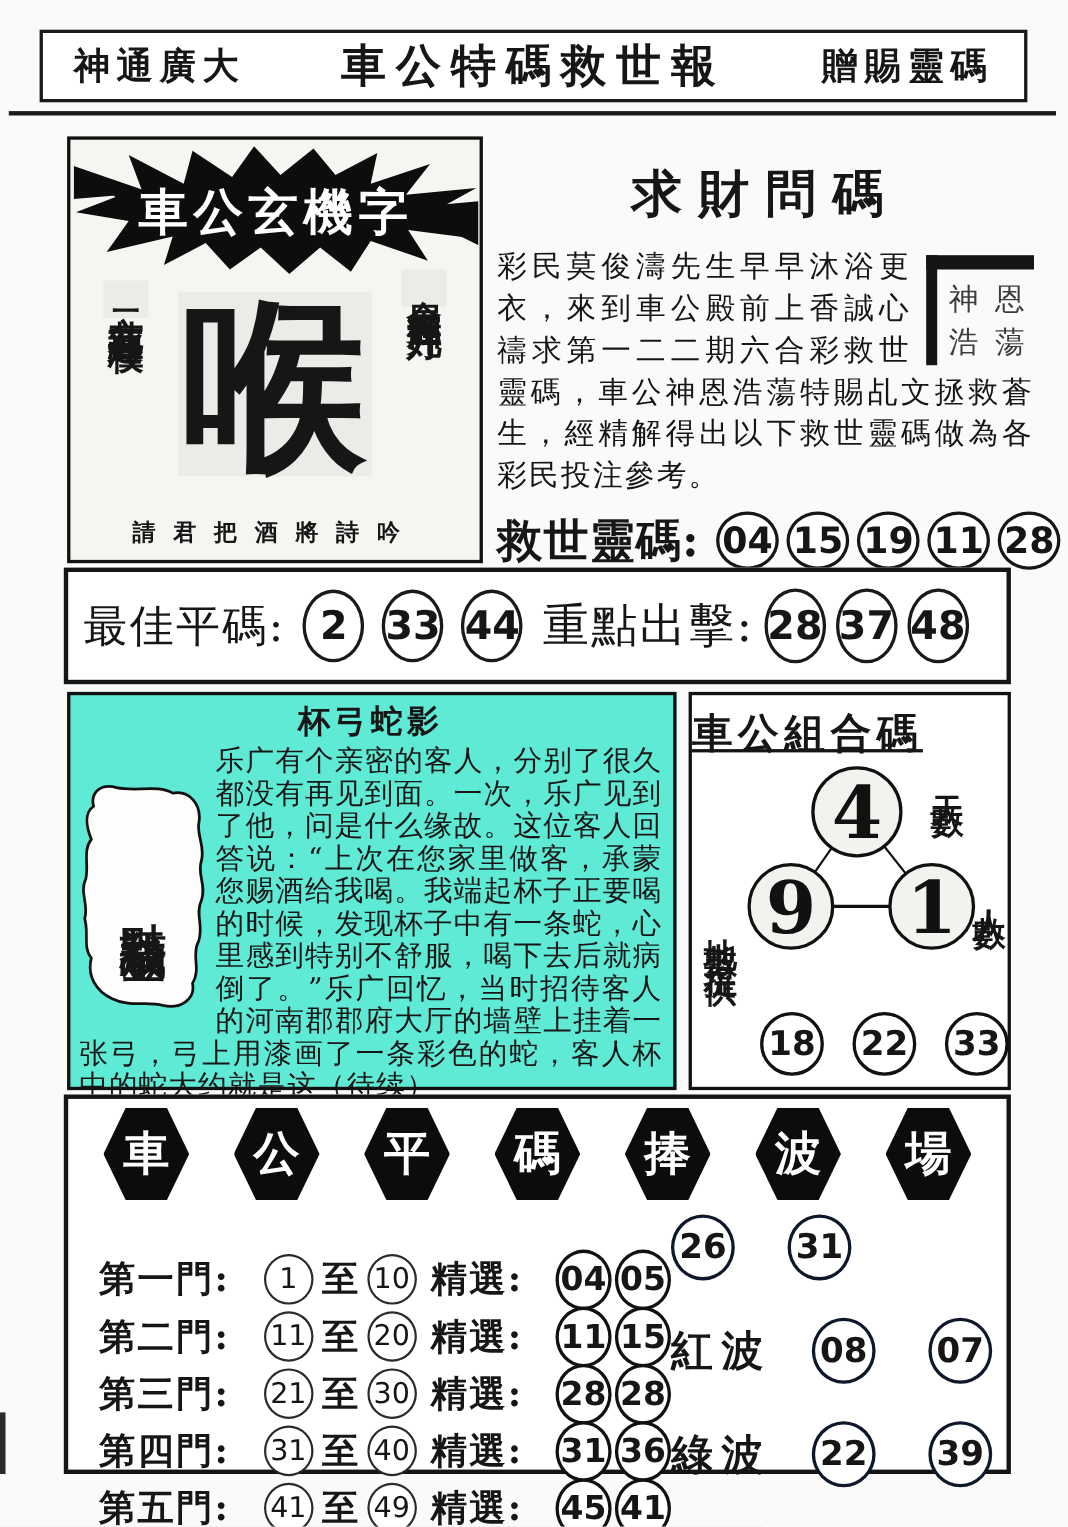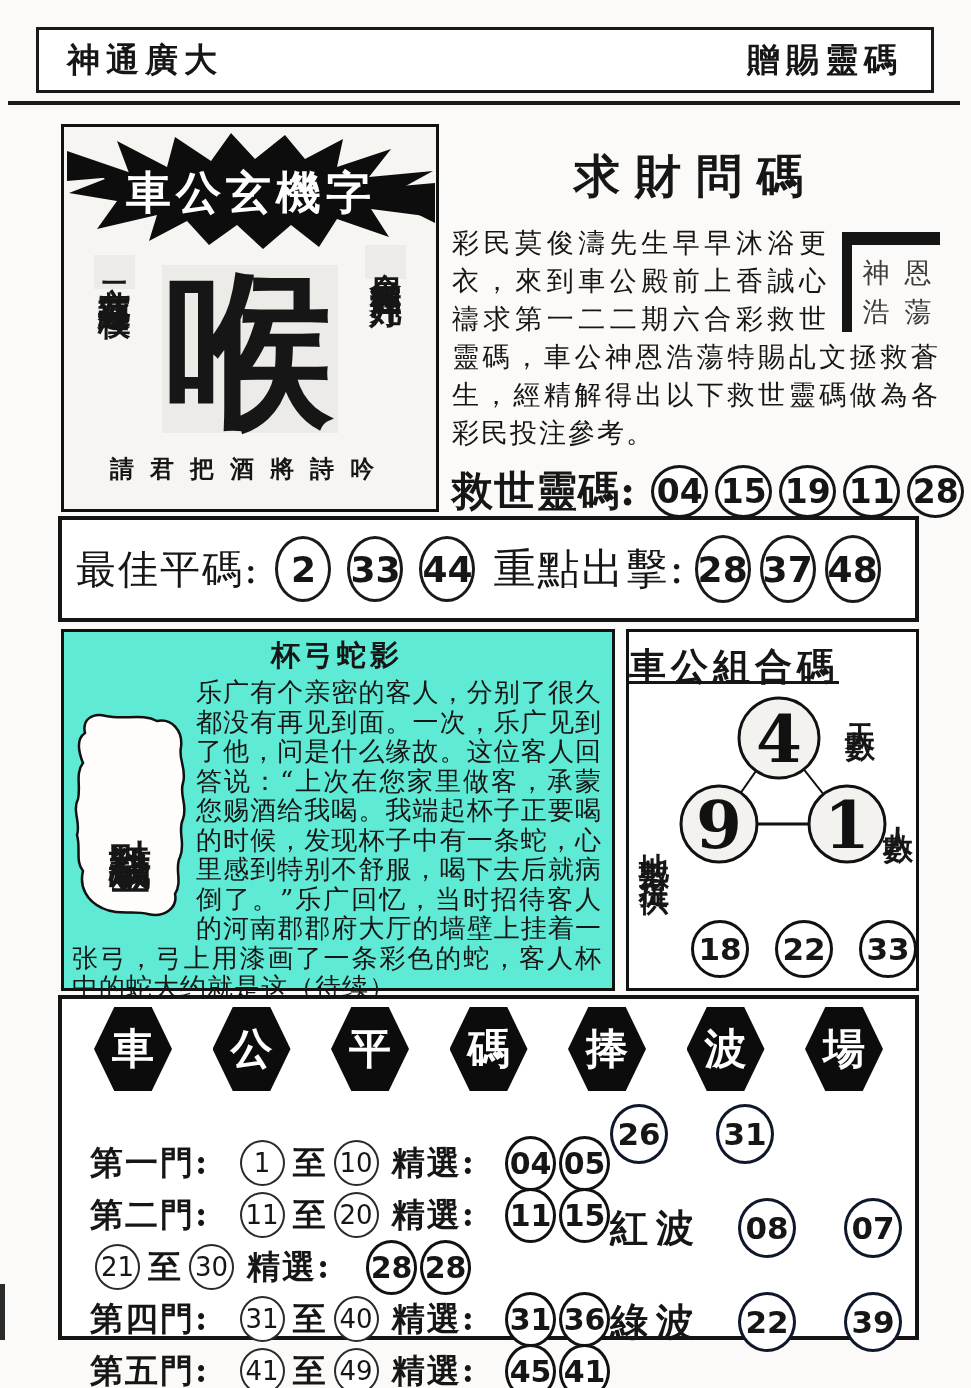--- a/index.html
+++ b/index.html
@@ -21,22 +21,22 @@
   .starburst-wrap { position:absolute; left:3px; top:4px; width:368px; height:120px; }
   .starburst-wrap svg { position:absolute; inset:0; }
   .starburst-text { position:absolute; inset:0; display:flex; align-items:center; justify-content:center;
     color:#fff; font-size:45px; font-weight:800; letter-spacing:5px; padding-top:4px; white-space:nowrap; }
   .vcol { position:absolute; writing-mode:vertical-rl; text-orientation:upright;
     font-size:32px; font-weight:600; letter-spacing:4px; line-height:1.15; background:#edebe7; padding:3px 2px; }
   .vcol.left { left:30px; top:128px; }
   .vcol.right { right:30px; top:118px; }
   .big-char { position:absolute; left:50%; top:138px; transform:translateX(-50%);
     font-size:168px; font-weight:800; line-height:1; background:#edebe7; padding:0 4px; }
-  .mystery-bottom { position:absolute; bottom:24px; left:0; right:0; text-align:center;
-    font-size:24px; font-weight:700; letter-spacing:16px; white-space:nowrap; }
+  .mystery-bottom { position:absolute; bottom:11px; left:0; right:0; text-align:center;
+    font-size:21px; font-weight:700; letter-spacing:16px; white-space:nowrap; }
 
   
   .fortune { position:absolute; left:452px; top:146px; width:488px; }
   .fortune-title { text-align:center; font-size:46px; font-weight:800; letter-spacing:15px; white-space:nowrap; }
   .fortune-body { margin-top:16px; font-size:27px; line-height:38px; letter-spacing:2px; text-align:justify; }
   .corner-stamp { float:right; width:98px; height:100px; margin:8px 0 6px 14px;
     border-top:13px solid #151515; border-left:10px solid #151515;
     display:grid; grid-template-columns:1fr 1fr; place-items:center;
     font-size:27px; color:#3c3c3c; padding:8px 0 0 4px; }
   .codes-row { display:flex; align-items:center; margin-top:12px; }
@@ -111,20 +111,21 @@
   .wave-circle.c2 { margin-left:48px; }
   .edge-mark { position:absolute; left:0; top:1284px; width:5px; height:56px; background:#2a2a2a; }
 </style>
 </head>
 <body>
 
 <div class="page">
 
   <div class="header-box">
     <span class="header-side">神通廣大</span>
+    <span class="header-title">車公特碼救世報</span>
     <span class="header-side">贈賜靈碼</span>
   </div>
   <div class="header-rule"></div>
 
   <div class="mystery-box">
     <div class="starburst-wrap">
       <svg viewBox="0 0 368 120">
         <polygon fill="#0d0d0d" points="2,62 38,48 10,28 62,42 50,10 100,36 108,6 144,30 164,2 188,28 218,4 238,28 276,8 270,36 324,18 302,46 366,40 326,62 366,86 304,78 322,106 270,88 252,116 224,94 196,118 170,94 142,114 120,90 82,110 90,84 30,98 50,70"></polygon>
         <polygon fill="#0d0d0d" points="0,50 70,44 0,20"></polygon>
         <polygon fill="#0d0d0d" points="368,52 300,58 368,92"></polygon>
@@ -234,20 +235,21 @@
       <div class="gate-row">
         <span class="gate-label">第二門:</span>
         <span class="rng-circle num">11</span>
         <span class="zhi">至</span>
         <span class="rng-circle num">20</span>
         <span class="pick-label">精選:</span>
         <span class="pick-circle num">11</span>
         <span class="pick-circle num">15</span>
       </div>
       <div class="gate-row">
+        <span class="gate-label">第三門:</span>
         <span class="rng-circle num">21</span>
         <span class="zhi">至</span>
         <span class="rng-circle num">30</span>
         <span class="pick-label">精選:</span>
         <span class="pick-circle num">28</span>
         <span class="pick-circle num">28</span>
       </div>
       <div class="gate-row">
         <span class="gate-label">第四門:</span>
         <span class="rng-circle num">31</span>

